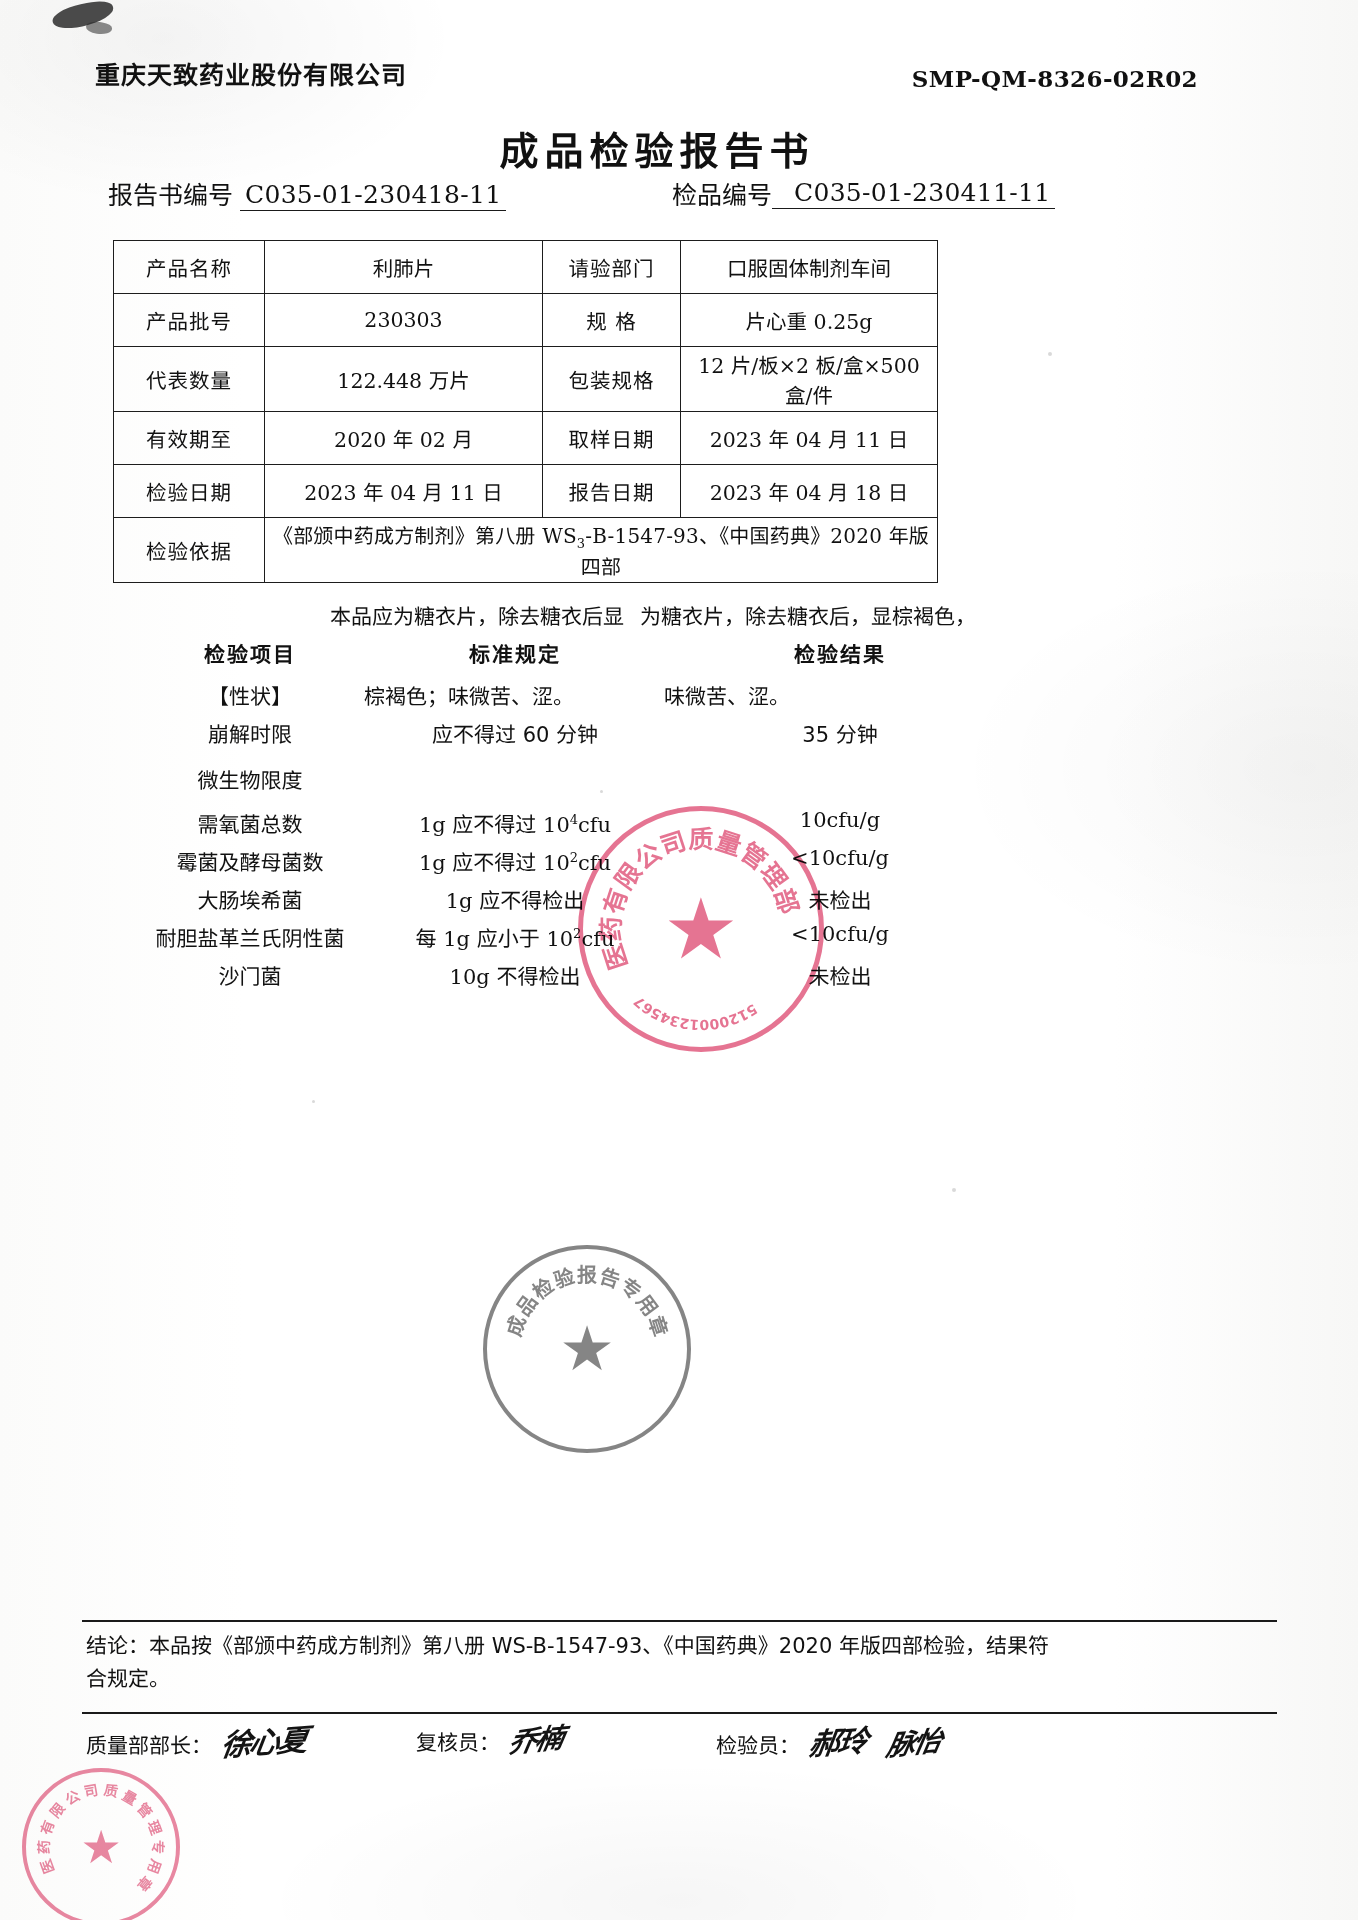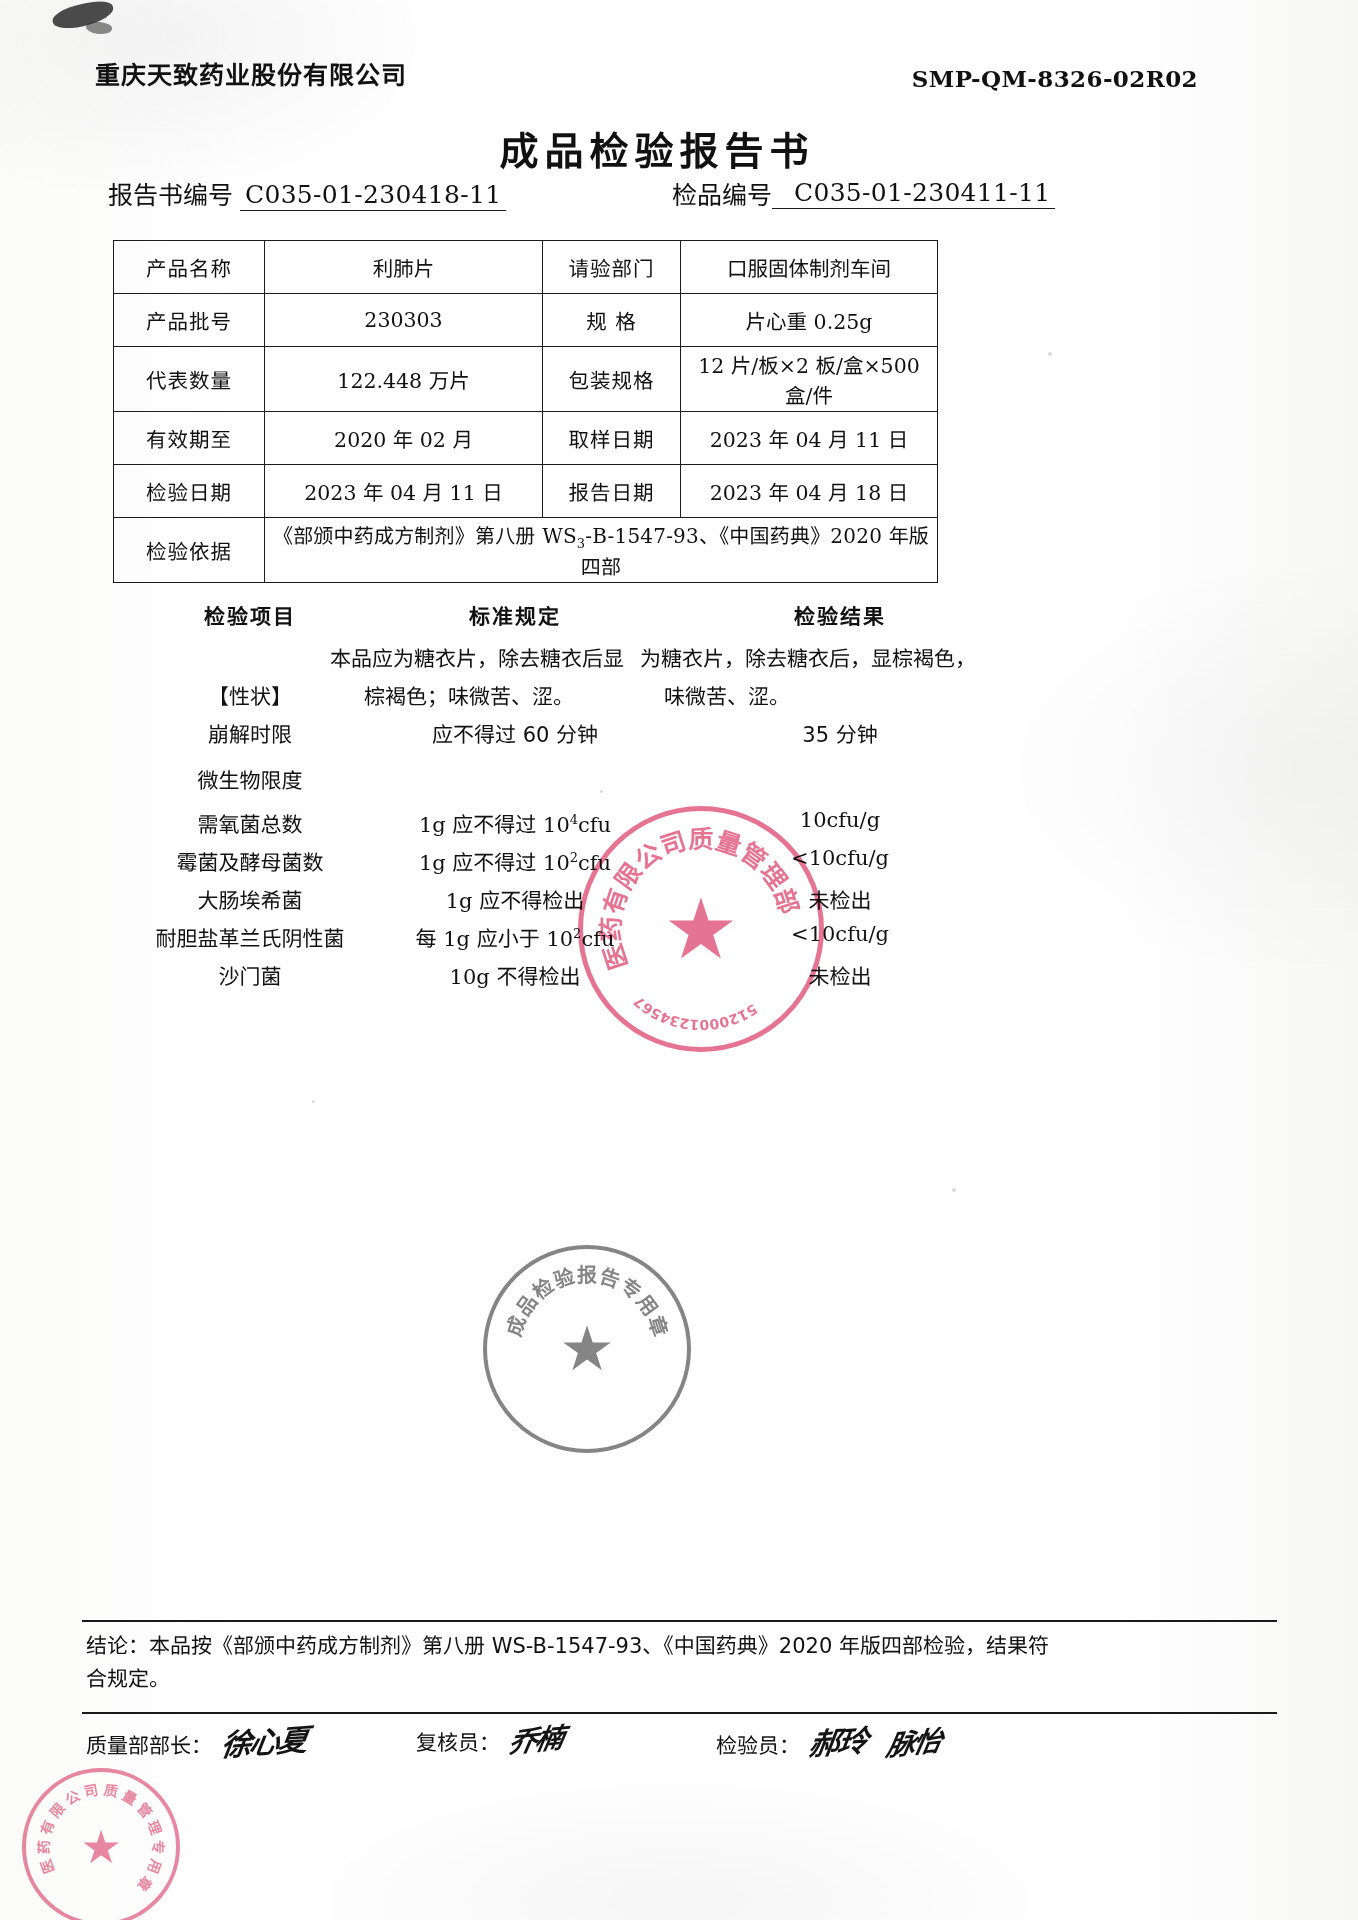--- a/index.html
+++ b/index.html
@@ -205,29 +205,29 @@
         <td class="k">检验依据</td>
         <td class="v basis" colspan="3">
           <span>《部颁中药成方制剂》第八册 WS</span><sub class="s">3</sub><span>-B-1547-93、《中国药典》2020 年版四部</span>
         </td>
       </tr>
     </tbody>
   </table>
 
   <div class="results">
 
+    <div class="rrow">
+      <div class="c2 wide">本品应为糖衣片，除去糖衣后显</div>
+      <div class="c3 wide">为糖衣片，除去糖衣后，显棕褐色，</div>
+    </div>
+
     <div class="rrow" style="height:42px;">
       <div class="c1 hd">检验项目</div>
       <div class="c2 hd">标准规定</div>
       <div class="c3 hd">检验结果</div>
-    </div>
-
-    <div class="rrow">
-      <div class="c2 wide">本品应为糖衣片，除去糖衣后显</div>
-      <div class="c3 wide">为糖衣片，除去糖衣后，显棕褐色，</div>
     </div>
 
     <div class="rrow">
       <div class="c1">【性状】</div>
       <div class="c2 wide" style="padding-left:34px;">棕褐色；味微苦、涩。</div>
       <div class="c3 wide" style="padding-left:24px;">味微苦、涩。</div>
     </div>
 
 
     <div class="rrow" style="height:46px;">

